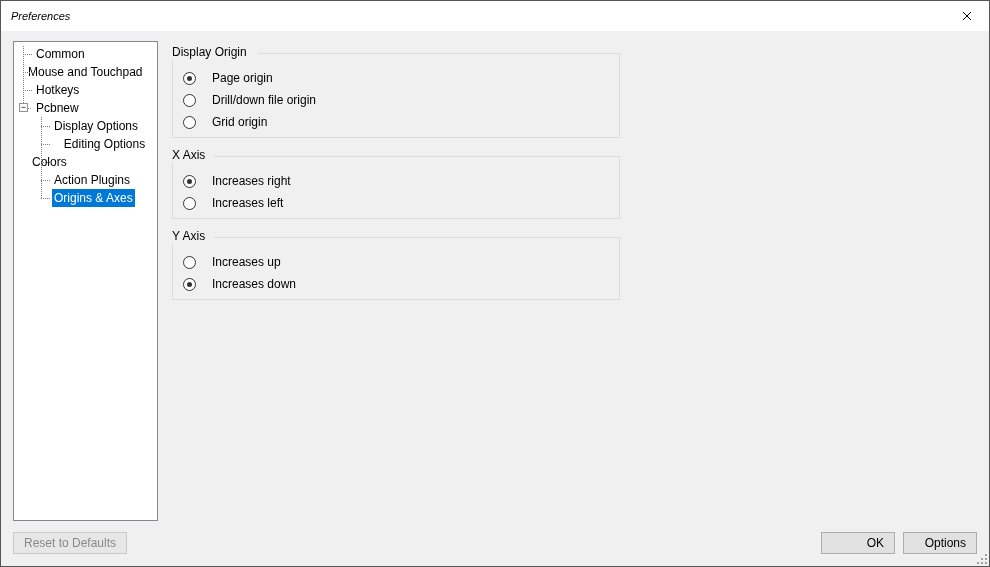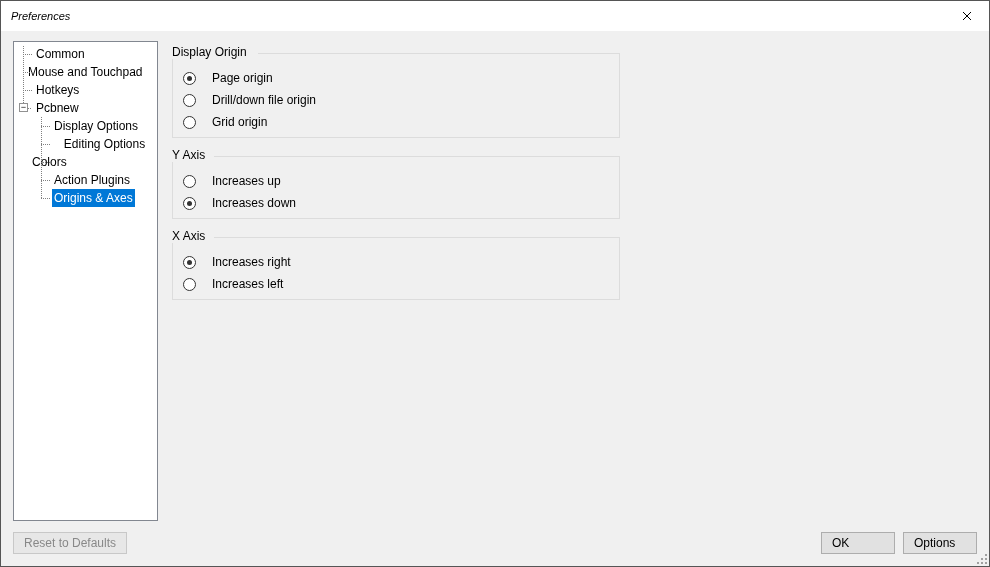--- a/index.html
+++ b/index.html
@@ -161,21 +161,21 @@
     padding: 0 12px 6px 12px;
     gap: 8px;
   }
   .footer .spacer { flex: 1; }
   .btn {
     min-width: 74px;
     height: 22px;
     border: 1px solid #adadad;
     background: #e1e1e1;
     font-size: 12px;
-    display: flex; align-items: center; justify-content: flex-start;
+    display: flex; align-items: center; justify-content: flex-end;
     padding: 0 10px;
     cursor: default;
   }
   .btn.disabled {
     color: #888;
     border-color: #c8c8c8;
     background: #e7e7e7;
   }
   .resize-grip {
     position: absolute;
@@ -273,43 +273,43 @@
           <span>Drill/down file origin</span>
         </div>
         <div class="radio-row">
           <span class="radio-circle"></span>
           <span>Grid origin</span>
         </div>
       </div>
 
       <div class="group">
         <div class="legend-cover" style="width:42px;"></div>
+        <span class="legend">X Axis</span>
+        <div style="height:6px;"></div>
+        <div class="radio-row">
+          <span class="radio-circle checked"></span>
+          <span>Increases right</span>
+        </div>
+        <div class="radio-row">
+          <span class="radio-circle"></span>
+          <span>Increases left</span>
+        </div>
+      </div>
+
+      <div class="group">
+        <div class="legend-cover" style="width:42px;"></div>
         <span class="legend">Y Axis</span>
         <div style="height:6px;"></div>
         <div class="radio-row">
           <span class="radio-circle"></span>
           <span>Increases up</span>
         </div>
         <div class="radio-row">
           <span class="radio-circle checked"></span>
           <span>Increases down</span>
-        </div>
-      </div>
-
-      <div class="group">
-        <div class="legend-cover" style="width:42px;"></div>
-        <span class="legend">X Axis</span>
-        <div style="height:6px;"></div>
-        <div class="radio-row">
-          <span class="radio-circle checked"></span>
-          <span>Increases right</span>
-        </div>
-        <div class="radio-row">
-          <span class="radio-circle"></span>
-          <span>Increases left</span>
         </div>
       </div>
 
     </div>
   </div>
 
   <div class="footer">
     <div class="btn disabled">
       <span>Reset to Defaults</span>
     </div>

